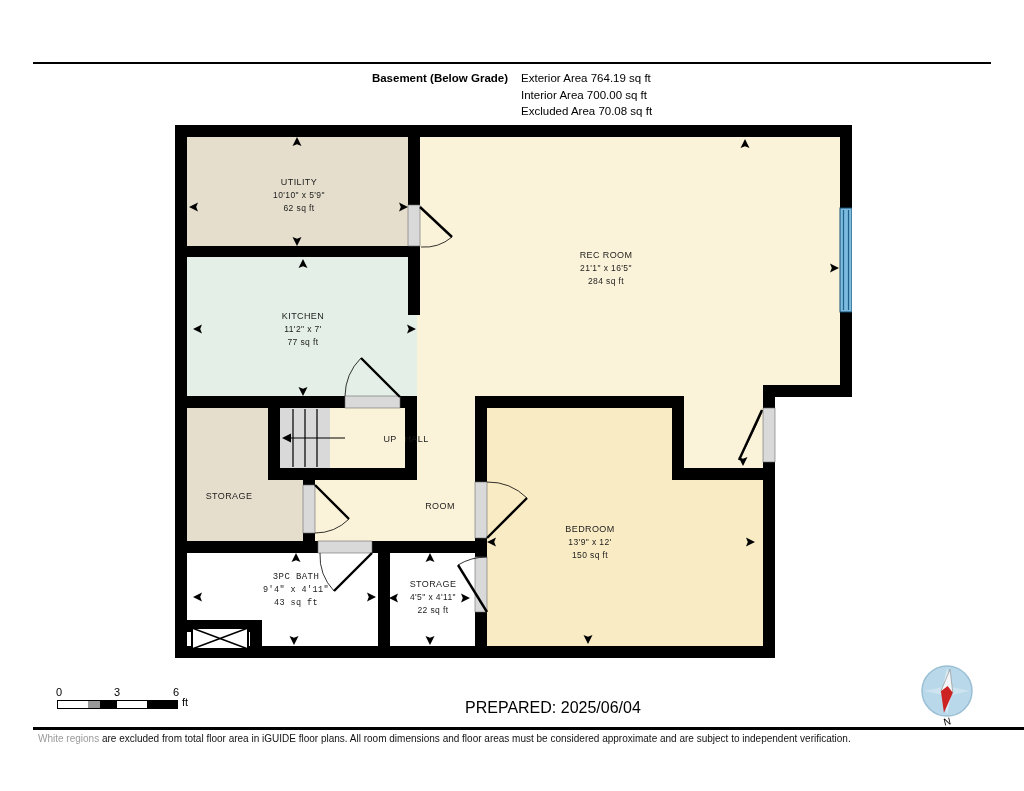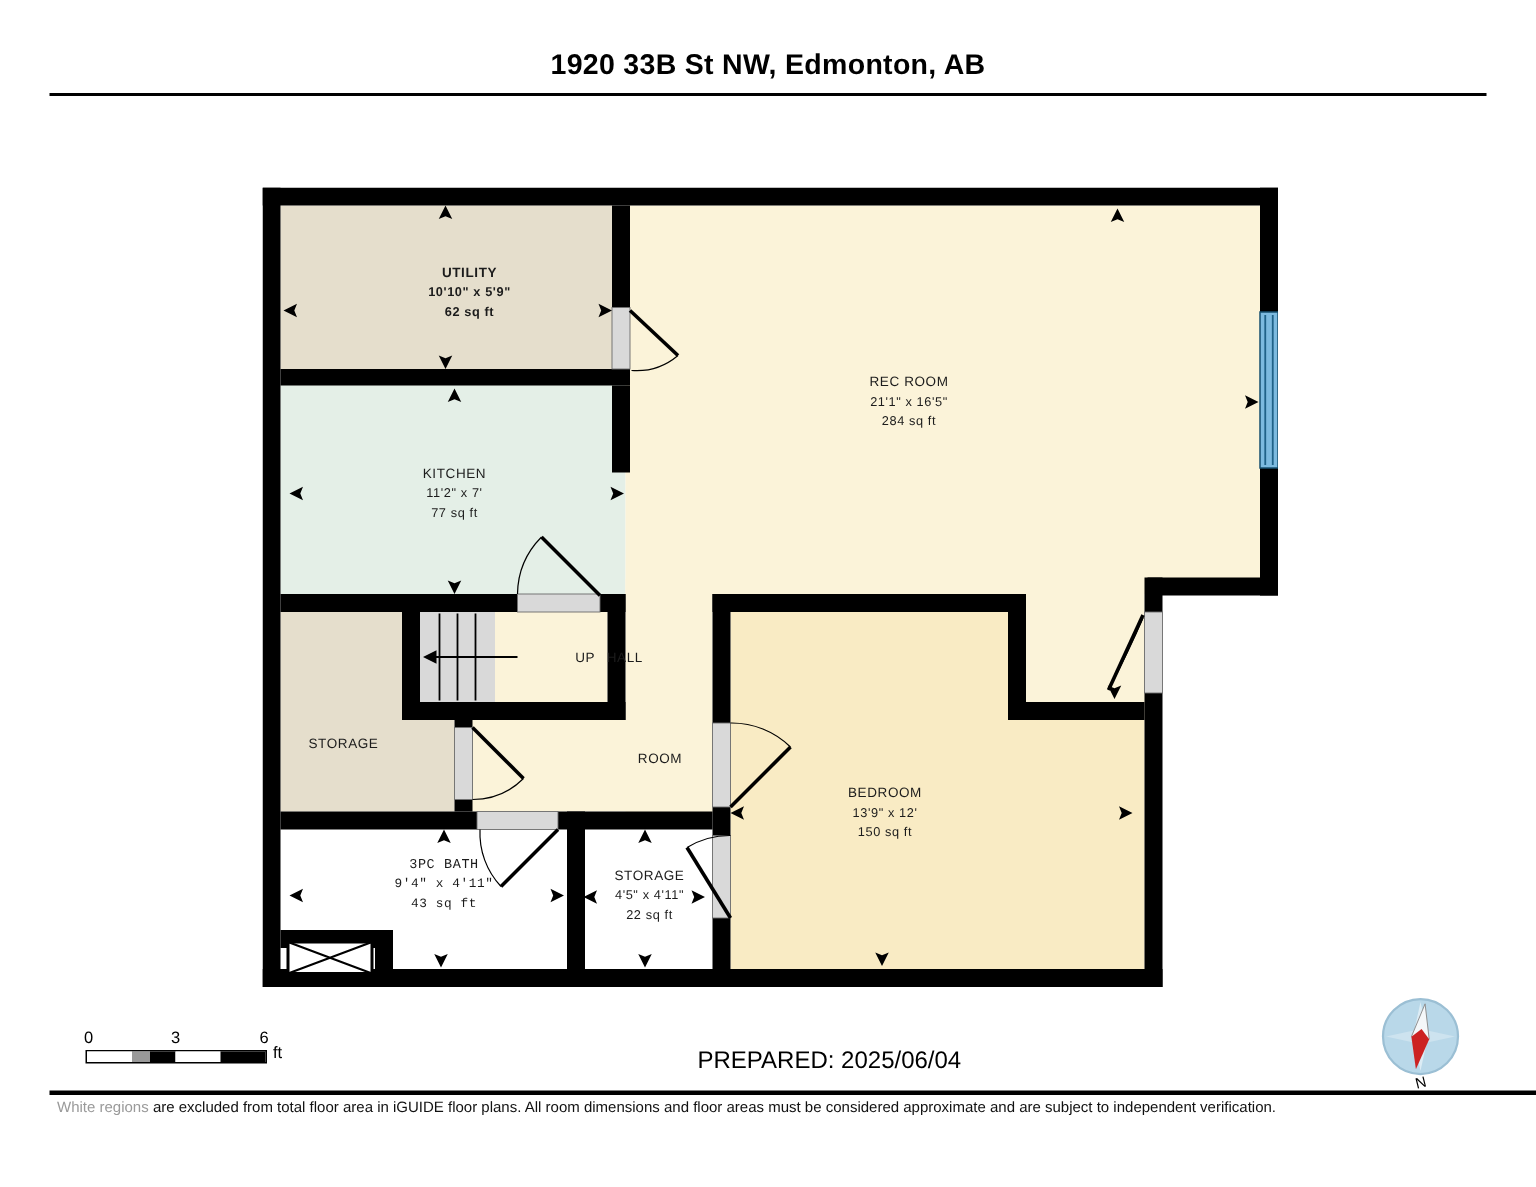--- a/index.html
+++ b/index.html
@@ -31,23 +31,30 @@
   .compass{position:absolute;left:919px;top:663px;}
   .footer-rule{position:absolute;top:727px;left:33px;width:991px;height:3px;background:#000;}
   .disclaimer{position:absolute;top:733px;left:38px;font-size:10px;color:#111;}
   .disclaimer .dim{color:#9a9a9a;}
 </style>
 </head>
 <body>
 
 <div class="page">
 
-  <div class="title">1920 33B St NW, Edmonton, AB</div>
   <div class="title-rule"></div>
 
+  <div class="subheader">
+    <div class="floor-label">Basement (Below Grade)</div>
+    <div class="area-lines">
+      <div>Exterior Area 764.19 sq ft</div>
+      <div>Interior Area 700.00 sq ft</div>
+      <div>Excluded Area 70.08 sq ft</div>
+    </div>
+  </div>
 
   <div class="plan">
     <svg width="677" height="533" viewBox="0 0 677 533">
       <defs>
         <path id="ar-u" d="M0,-5 L4.5,4 L0,2.2 L-4.5,4 Z"></path>
         <path id="ar-d" d="M0,5 L4.5,-4 L0,-2.2 L-4.5,-4 Z"></path>
         <path id="ar-l" d="M-5,0 L4,-4.5 L2.2,0 L4,4.5 Z"></path>
         <path id="ar-r" d="M5,0 L-4,-4.5 L-2.2,0 L-4,4.5 Z"></path>
       </defs>
 
@@ -160,21 +167,21 @@
         <use href="#ar-d" transform="translate(119,515)"></use>
         <use href="#ar-l" transform="translate(23,472)"></use>
         <use href="#ar-r" transform="translate(196,472)"></use>
         <use href="#ar-u" transform="translate(255,433)"></use>
         <use href="#ar-d" transform="translate(255,515)"></use>
         <use href="#ar-l" transform="translate(219,473)"></use>
         <use href="#ar-r" transform="translate(290,473)"></use>
       </g>
     </svg>
 
-    <div class="room-label" style="left:138px;top:70px;font-weight:bold;">
+    <div class="room-label" style="left:124px;top:70px;">
       <span class="rname">UTILITY</span>
       <span>10'10" x 5'9"</span>
       <span>62 sq ft</span>
     </div>
     <div class="room-label" style="left:128px;top:204px;">
       <span class="rname">KITCHEN</span>
       <span>11'2" x 7'</span>
       <span>77 sq ft</span>
     </div>
     <div class="room-label" style="left:431px;top:143px;">

